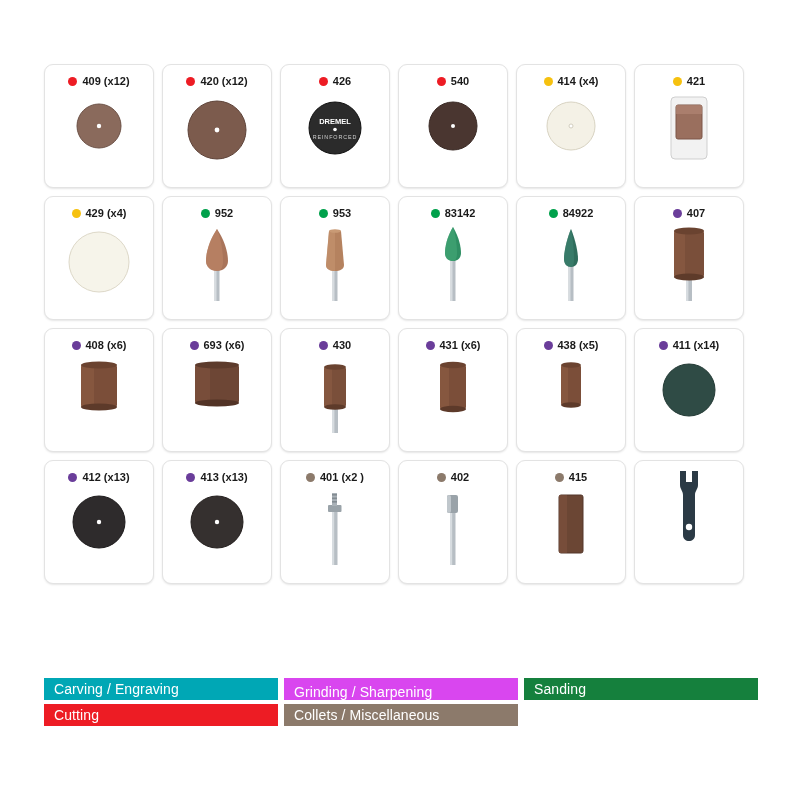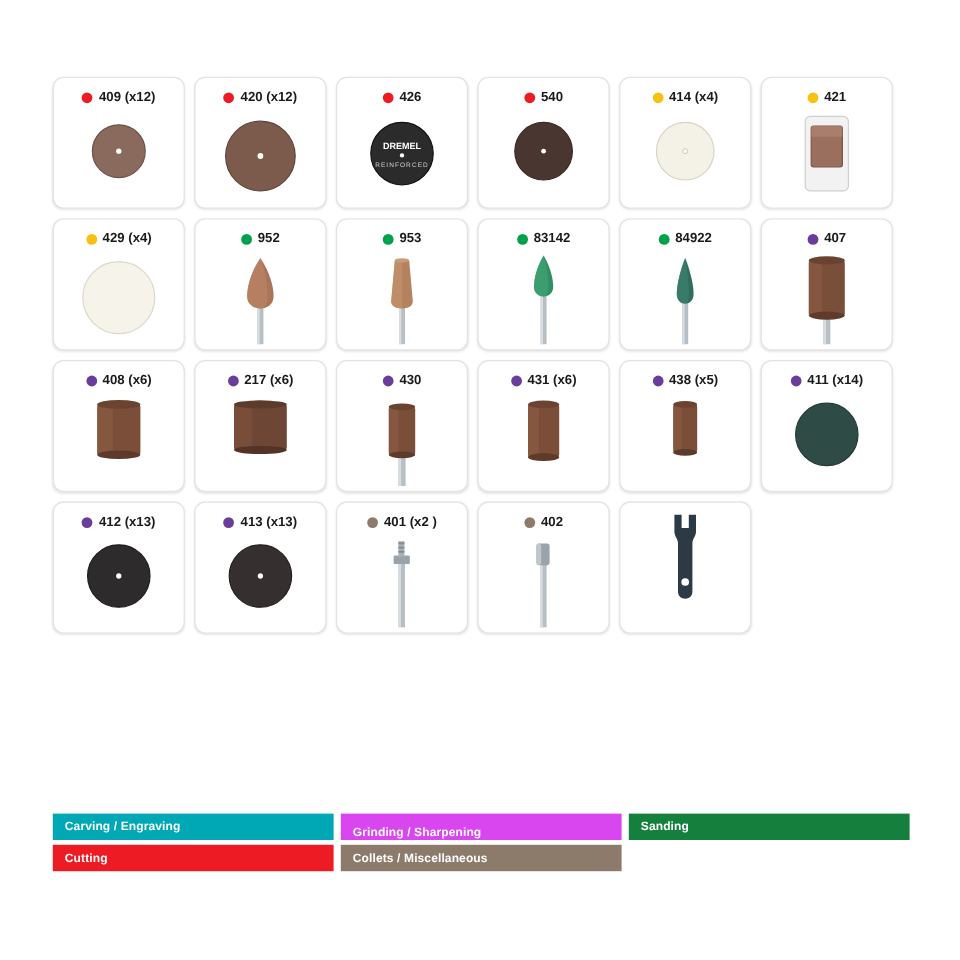--- a/index.html
+++ b/index.html
@@ -23,21 +23,21 @@
     position: absolute;
     left: 44px;
     top: 64px;
     width: 716px;
     display: flex;
     flex-wrap: wrap;
     gap: 8px 8px;
   }
   .card {
     width: 110px;
-    height: 110px;
+    height: 124px;
     background: #ffffff;
     border: 1px solid #e3e3e3;
     border-radius: 9px;
     box-shadow: 0 1px 2px rgba(0,0,0,0.10);
     position: relative;
     box-sizing: border-box;
   }
   .card-head {
     position: absolute;
     left: 0;
@@ -86,22 +86,22 @@
   }
   .legend-item {
     width: 234px;
     height: 22px;
     display: flex;
     align-items: center;
     box-sizing: border-box;
     padding-left: 10px;
   }
   .legend-label {
-    font-size: 10px;
-    font-weight: bold;
+    font-size: 14px;
+    font-weight: normal;
     color: #ffffff;
     letter-spacing: 0.1px;
     white-space: nowrap;
   }
 </style>
 </head>
 <body>
 
 <div id="sheet">
   <div id="grid">
@@ -280,21 +280,21 @@
         <rect x="10" y="10" width="36" height="42" rx="2" fill="#7b4e39"></rect>
         <rect x="10" y="10" width="13" height="42" fill="#8f5e45" opacity="0.55"></rect>
         <ellipse cx="28" cy="10" rx="18" ry="3.6" fill="#6b4330"></ellipse>
         <ellipse cx="28" cy="52" rx="18" ry="3.6" fill="#5d3a2a"></ellipse>
       </svg>
         </div>
       </div>
       <div class="card">
         <div class="card-head">
           <span class="dot" style="background: rgb(106, 61, 154);"></span>
-          <span class="code">217 (x6)</span>
+          <span class="code">693 (x6)</span>
         </div>
         <div class="art">
           <svg width="60" height="58" viewBox="0 0 60 58">
         <rect x="8" y="10" width="44" height="38" rx="2" fill="#6d4635"></rect>
         <rect x="8" y="10" width="15" height="38" fill="#82543e" opacity="0.55"></rect>
         <ellipse cx="30" cy="10" rx="22" ry="3.4" fill="#5d3b2c"></ellipse>
         <ellipse cx="30" cy="48" rx="22" ry="3.4" fill="#523326"></ellipse>
       </svg>
         </div>
       </div>
@@ -405,20 +405,32 @@
         <div class="art">
           <svg width="28" height="78" viewBox="0 0 28 78">
         <rect x="11" y="24" width="5.5" height="54" fill="#b7bec4"></rect>
         <rect x="11" y="24" width="2.2" height="54" fill="#d7dce0"></rect>
         <rect x="8" y="8" width="11" height="18" rx="2" fill="#9aa3a9"></rect>
         <rect x="8" y="8" width="4" height="18" rx="2" fill="#c0c7cc"></rect>
       </svg>
         </div>
       </div>
       <div class="card">
+        <div class="card-head">
+          <span class="dot" style="background: rgb(140, 122, 107);"></span>
+          <span class="code">415</span>
+        </div>
+        <div class="art">
+          <svg width="44" height="76" viewBox="0 0 44 76">
+        <rect x="10" y="8" width="24" height="58" rx="2" fill="#6b4634" stroke="#54372a" stroke-width="1"></rect>
+        <rect x="10" y="8" width="8" height="58" fill="#815440" opacity="0.55"></rect>
+      </svg>
+        </div>
+      </div>
+      <div class="card">
         <div class="art" style="top: 4px;">
           <svg width="46" height="80" viewBox="0 0 46 80">
         <path d="M14 6 L14 20 C14 24 17 26 17 30 L17 70 C17 74 20 76 23 76 C26 76 29 74 29 70 L29 30 C29 26 32 24 32 20 L32 6 L26 6 L26 17 L20 17 L20 6 Z" fill="#2b3a45"></path>
         <circle cx="23" cy="62" r="3.2" fill="#ffffff"></circle>
       </svg>
         </div>
       </div>
     </div>
   <div id="legend">
       <div class="legend-item" style="background: rgb(0, 167, 181);">

